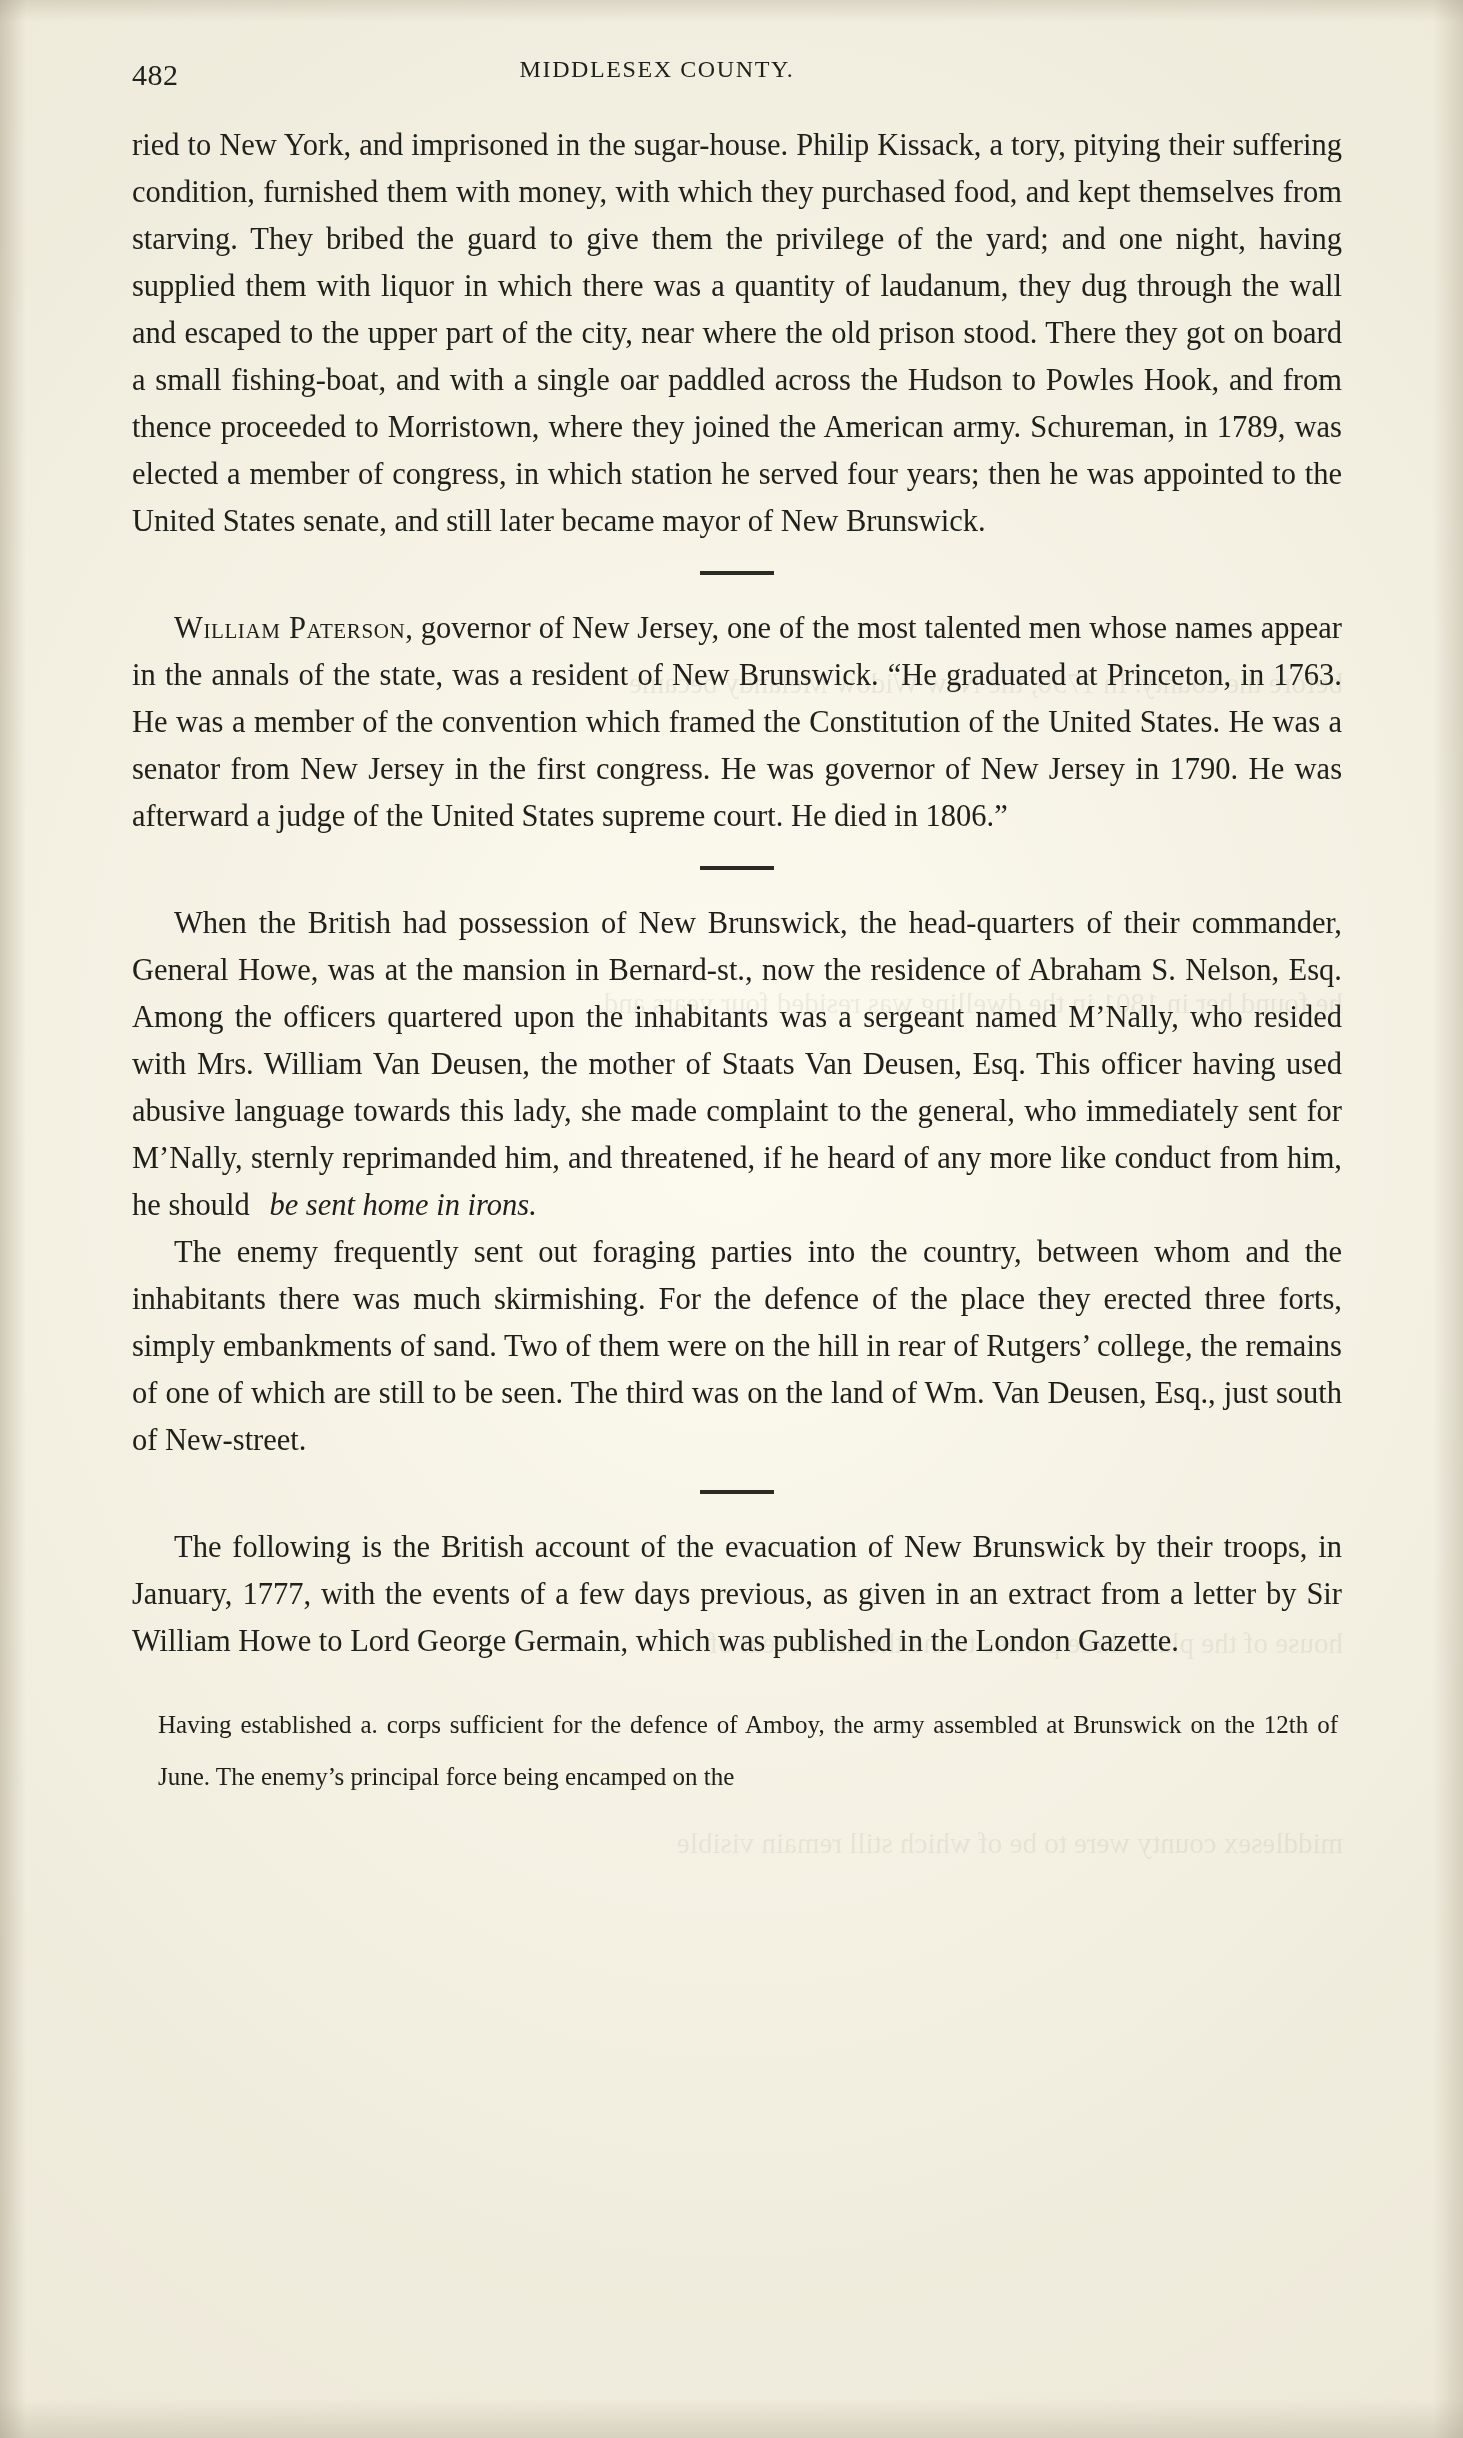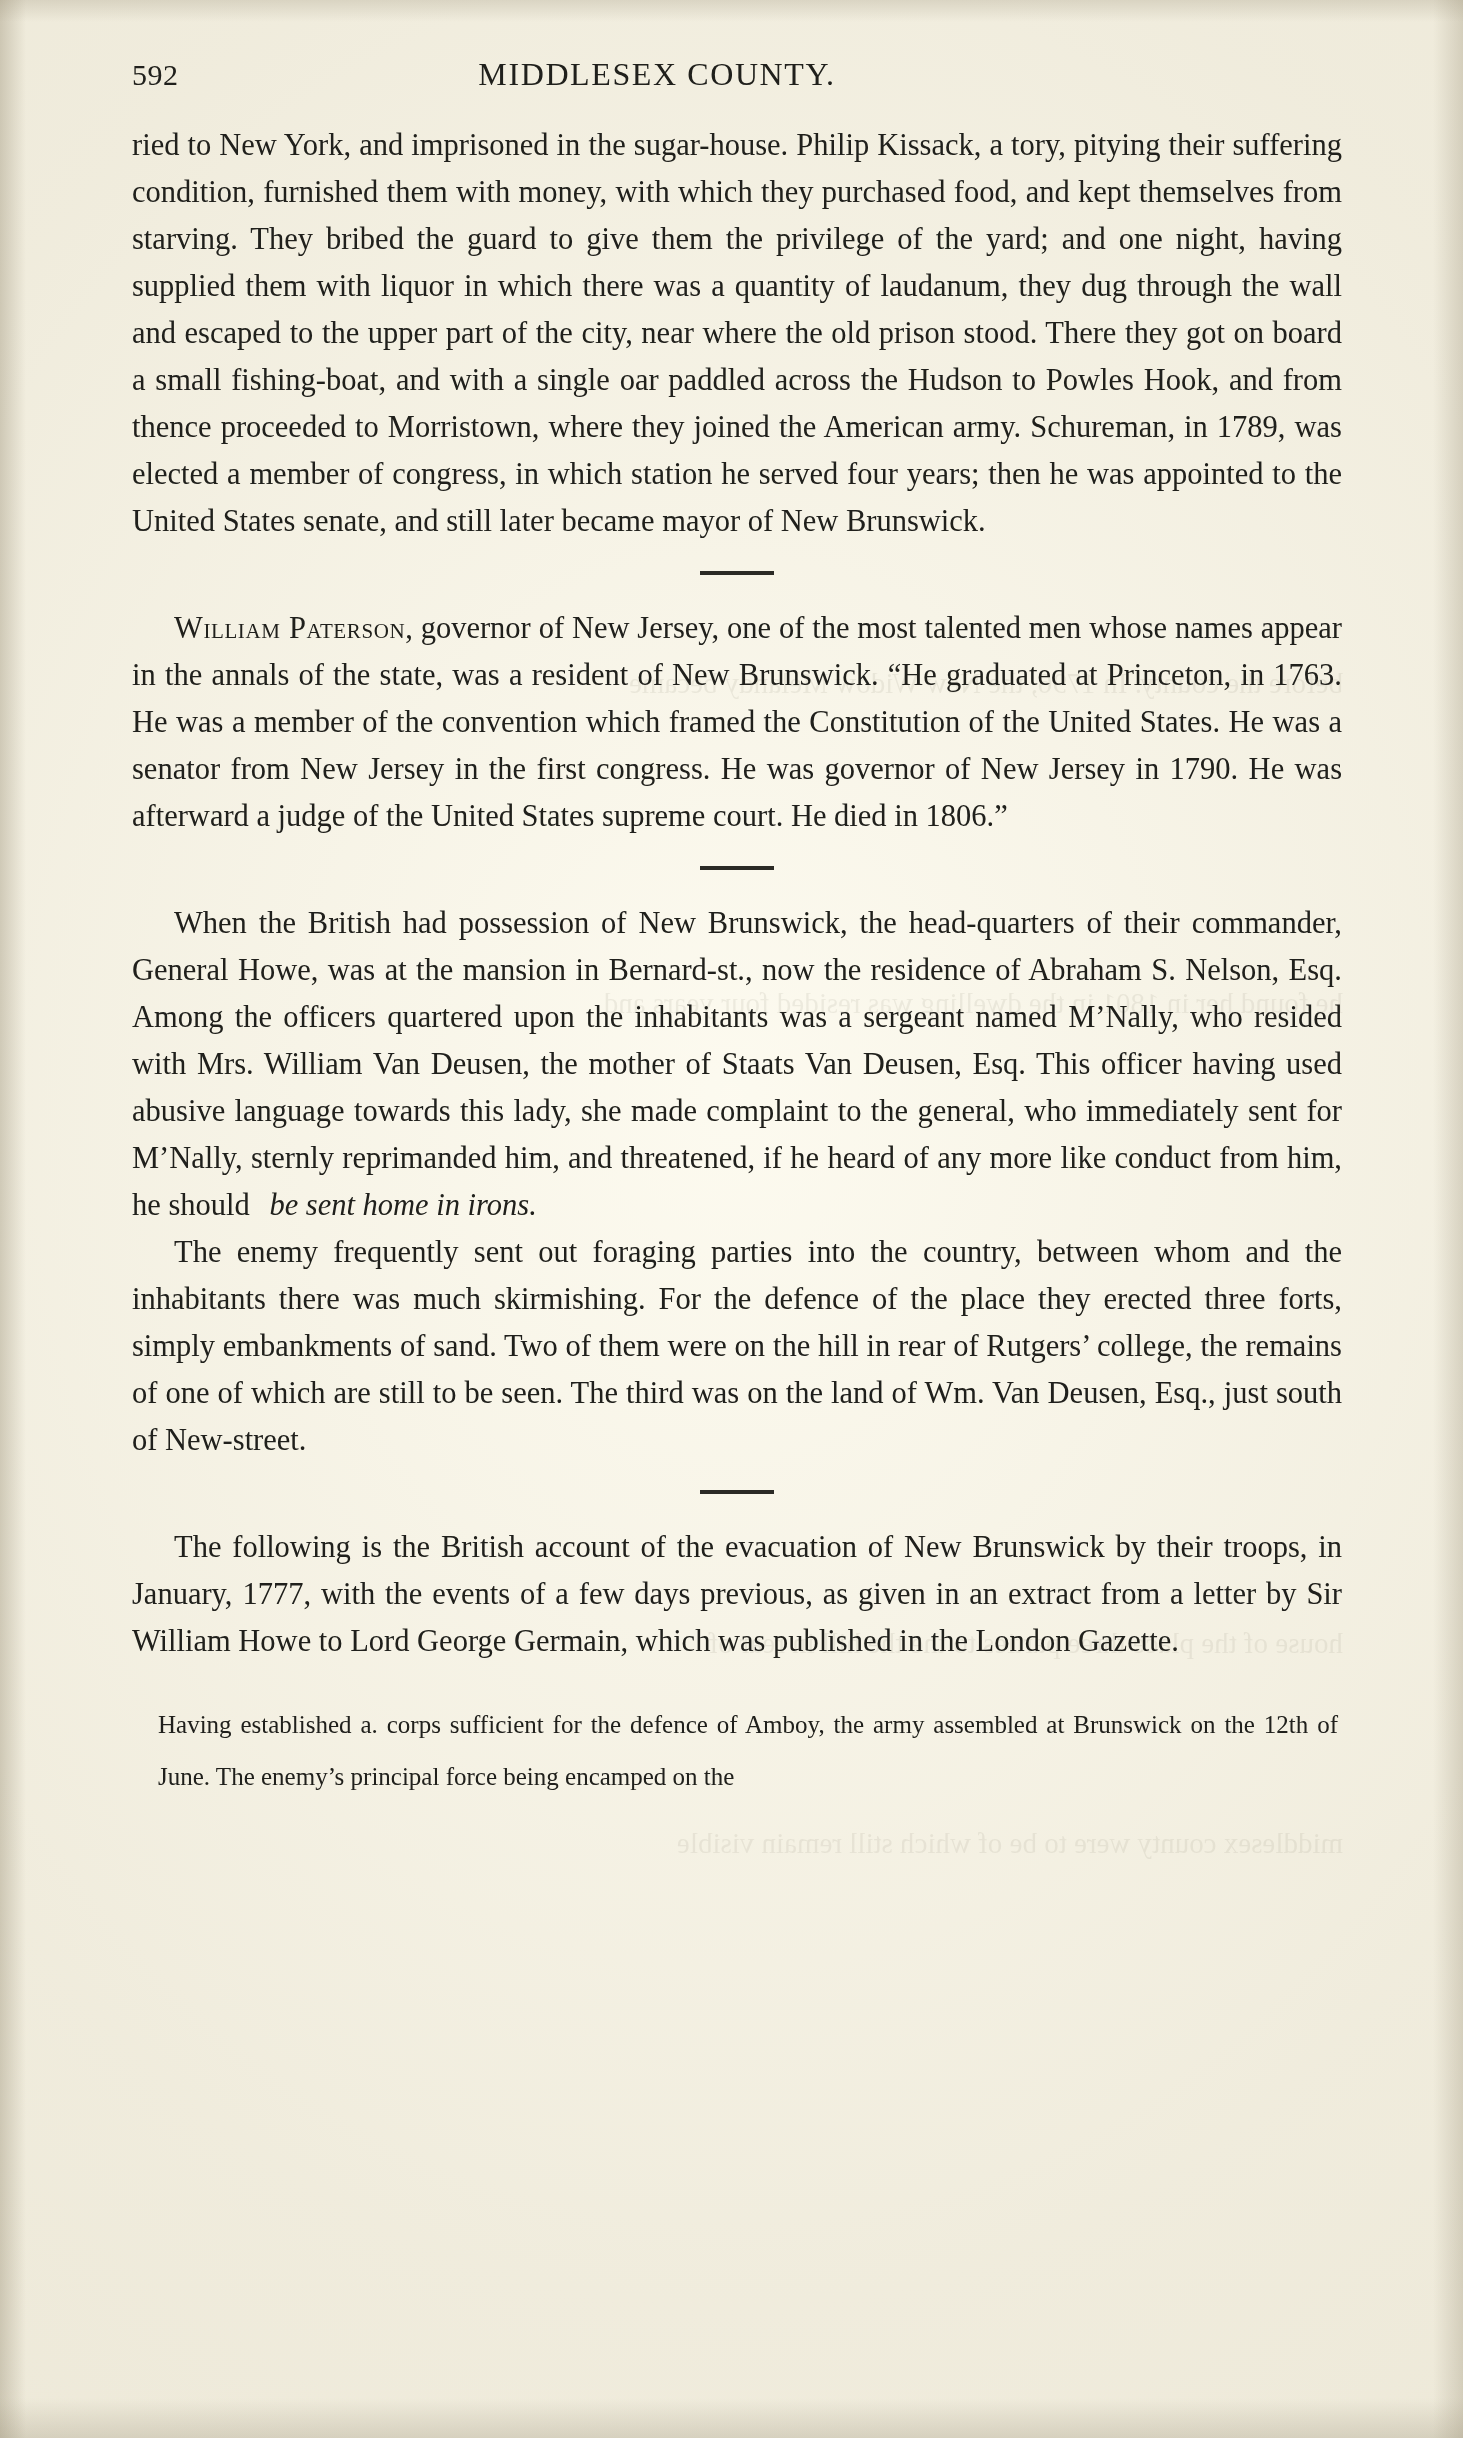--- a/index.html
+++ b/index.html
@@ -60,21 +60,21 @@
     left: 0;
     top: 6px;
     font-size: 30px;
     letter-spacing: 0.5px;
   }
   .runtitle {
     position: absolute;
     left: 0; right: 0;
     top: 4px;
     text-align: center;
-    font-size: 32px;
+    font-size: 24px;
     letter-spacing: 1.6px;
     padding-right: 160px;
   }
 
   
   .col {
     margin-top: 18px;
   }
   p {
     margin: 0;
@@ -152,21 +152,21 @@
   <div class="ghost">
     <div class="g1">before the county. In 1796, the New Widow Melandy became</div>
     <div class="g2">he found her in 1801 in the dwelling was resided four years and</div>
     <div class="g3">house of the place three parties to the the hill in rear of</div>
     <div class="g4">middlesex county were to be of which still remain visible</div>
   </div>
 
   <div class="content">
 
     <div class="runhead">
-      <div class="folio">592</div>
+      <div class="folio">482</div>
       <div class="runtitle">MIDDLESEX COUNTY.</div>
     </div>
 
     <div class="col">
 
       <p class="cont">ried to New York, and imprisoned in the sugar-house. Philip Kissack, a tory, pitying their suffering condition, furnished them with money, with which they purchased food, and kept themselves from starving. They bribed the guard to give them the privilege of the yard; and one night, having supplied them with liquor in which there was a quantity of laudanum, they dug through the wall and escaped to the upper part of the city, near where the old prison stood. There they got on board a small fishing-boat, and with a single oar paddled across the Hudson to Powles Hook, and from thence proceeded to Morristown, where they joined the American army. Schureman, in 1789, was elected a member of congress, in which station he served four years; then he was appointed to the United States senate, and still later became mayor of New Brunswick.</p>
 
       <div class="rule-wrap">
         <div class="rule"></div>
       </div>

